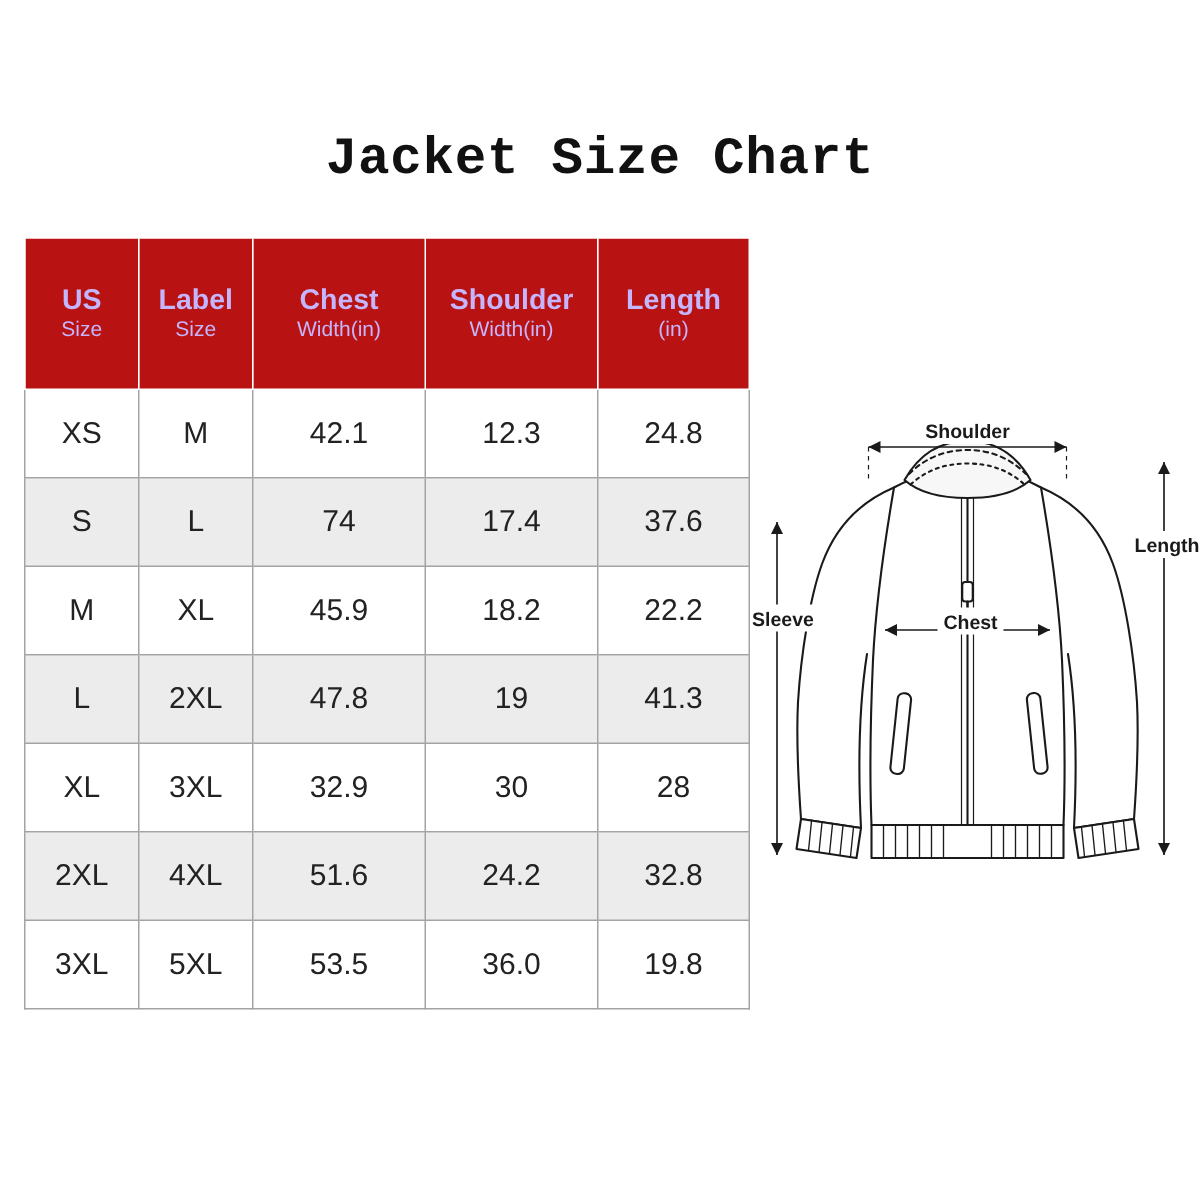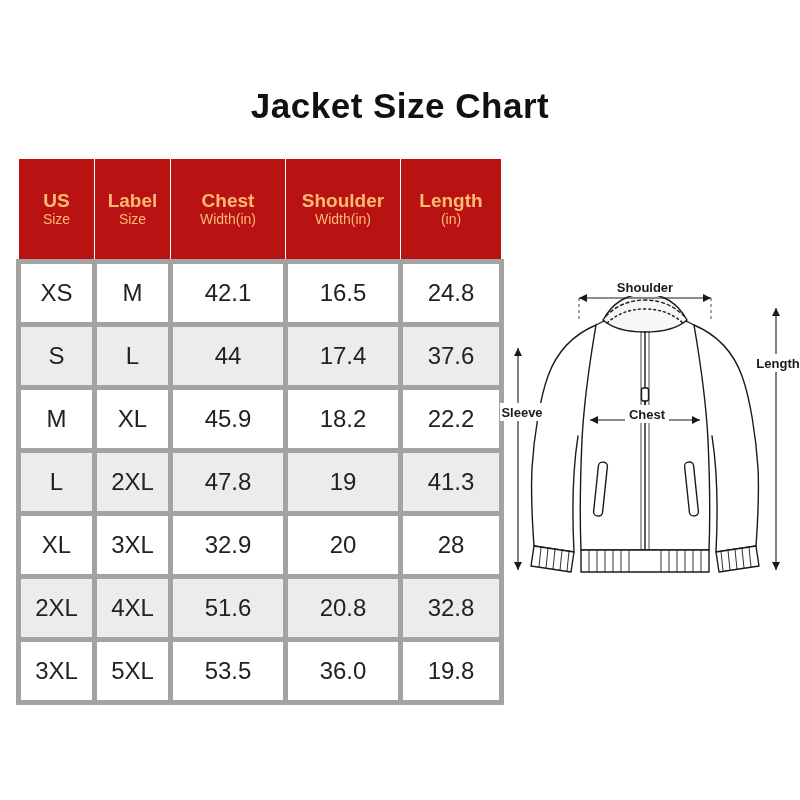--- a/index.html
+++ b/index.html
@@ -14,21 +14,21 @@
     color: #222222;
     position: relative;
     overflow: hidden;
   }
   #page-title {
     position: absolute;
     left: 0;
     top: 86px;
     width: 800px;
     text-align: center;
-    font-family: Liberation Sans, sans-serif;
+    font-family: Liberation Mono, monospace;
     font-weight: bold;
     font-size: 35px;
     letter-spacing: 0.5px;
     color: #111111;
   }
   
   #size-table {
     position: absolute;
     left: 16px;
     top: 158px;
@@ -36,39 +36,39 @@
     border-collapse: collapse;
     table-layout: fixed;
   }
   #size-table th, #size-table td {
     border: 1px solid #ffffff;
     text-align: center;
     vertical-align: middle;
   }
   #size-table thead th {
     background: #b91212;
-    color: #fdba74;
+    color: #c4b5fd;
     height: 100px;
     font-size: 19px;
     font-weight: bold;
     line-height: 1.12;
     padding: 0 2px;
   }
   #size-table thead th .sub {
     display: block;
     font-size: 14px;
     font-weight: normal;
     margin-top: 1px;
   }
   #size-table tbody td {
     height: 56px;
-    font-size: 24px;
+    font-size: 20px;
     color: #222222;
     background: #ffffff;
-    border: 5px solid #a3a3a3;
+    border: 1px solid #a3a3a3;
   }
   #size-table tbody tr.alt td {
     background: #ececec;
   }
   
   .col-us      { width: 76px; }
   .col-label   { width: 76px; }
   .col-chest   { width: 115px; }
   .col-shoulder{ width: 115px; }
   .col-length  { width: 101px; }
@@ -124,27 +124,27 @@
         <span>Length</span>
         <span class="sub">(in)</span>
       </th>
     </tr>
   </thead>
   <tbody>
     <tr>
       <td>XS</td>
       <td>M</td>
       <td>42.1</td>
-      <td>16.5</td>
+      <td>12.3</td>
       <td>24.8</td>
     </tr>
     <tr class="alt">
       <td>S</td>
       <td>L</td>
-      <td>44</td>
+      <td>74</td>
       <td>17.4</td>
       <td>37.6</td>
     </tr>
     <tr>
       <td>M</td>
       <td>XL</td>
       <td>45.9</td>
       <td>18.2</td>
       <td>22.2</td>
     </tr>
@@ -152,28 +152,28 @@
       <td>L</td>
       <td>2XL</td>
       <td>47.8</td>
       <td>19</td>
       <td>41.3</td>
     </tr>
     <tr>
       <td>XL</td>
       <td>3XL</td>
       <td>32.9</td>
-      <td>20</td>
+      <td>30</td>
       <td>28</td>
     </tr>
     <tr class="alt">
       <td>2XL</td>
       <td>4XL</td>
       <td>51.6</td>
-      <td>20.8</td>
+      <td>24.2</td>
       <td>32.8</td>
     </tr>
     <tr>
       <td>3XL</td>
       <td>5XL</td>
       <td>53.5</td>
       <td>36.0</td>
       <td>19.8</td>
     </tr>
   </tbody>

